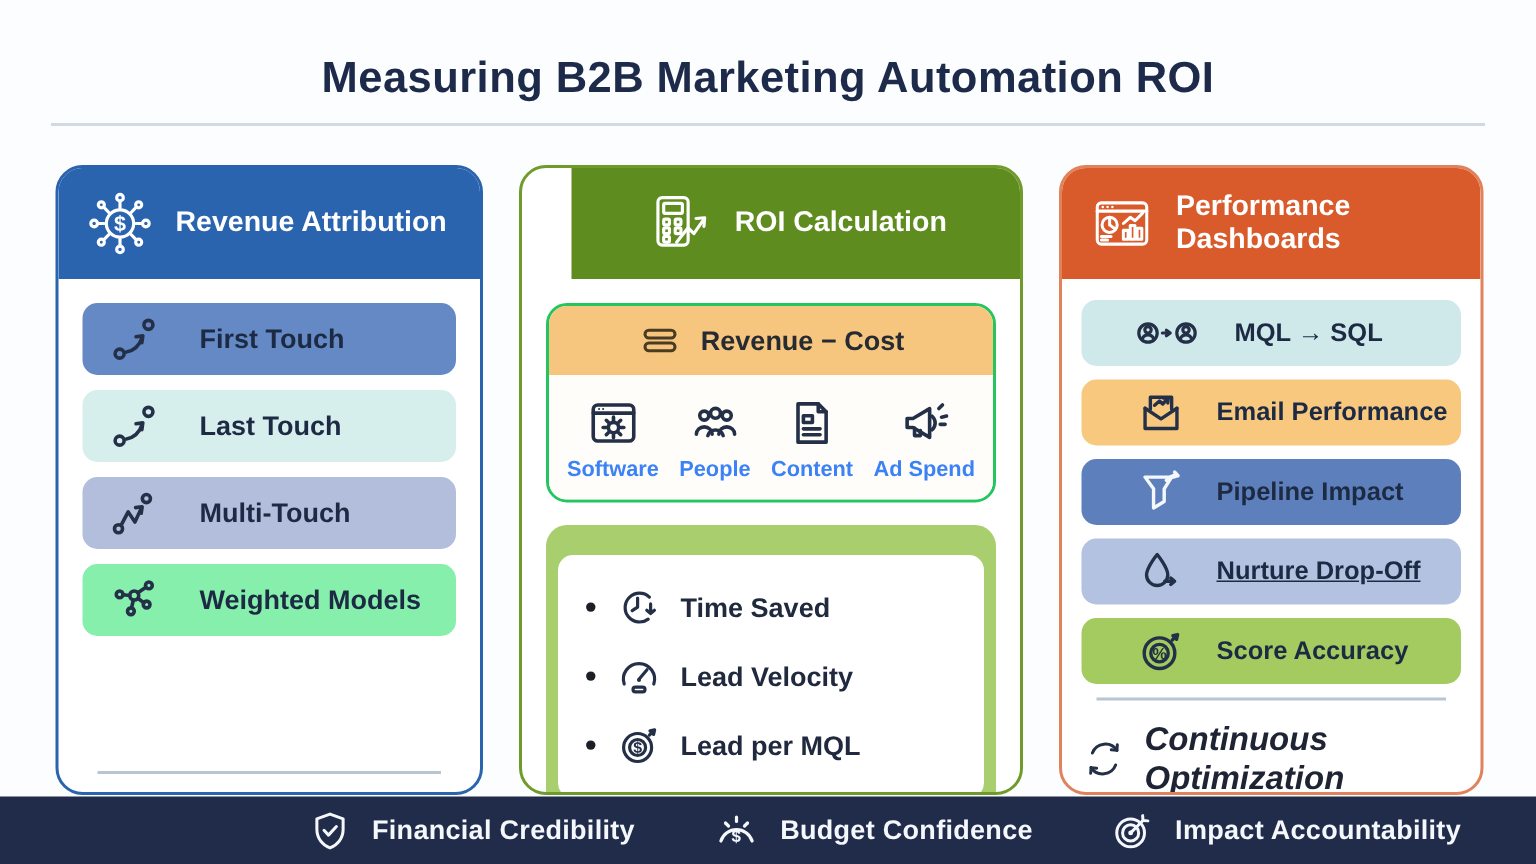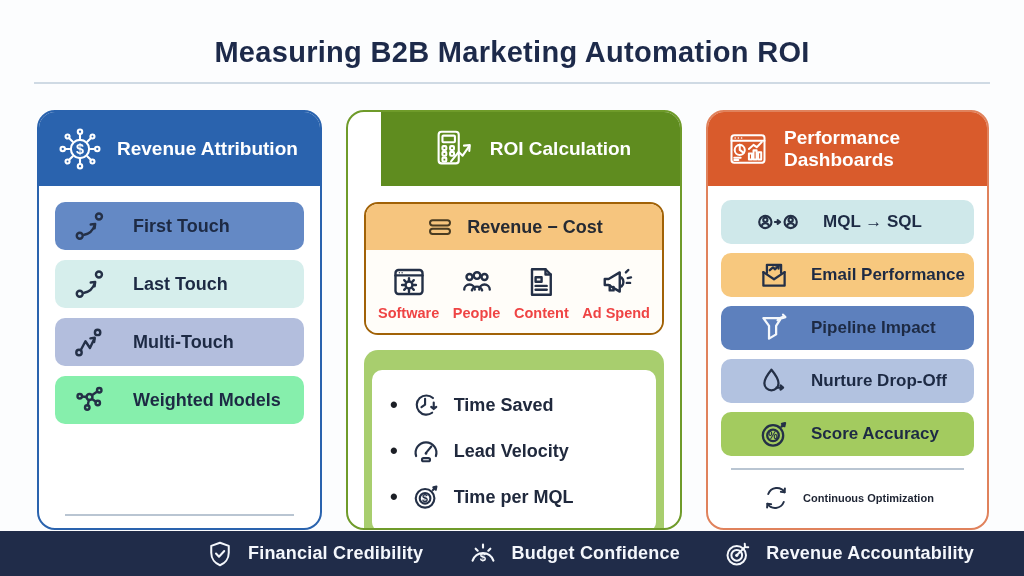--- a/index.html
+++ b/index.html
@@ -21,26 +21,26 @@
   .card-orange .card-header .htext { width:150px; }
 
   .card-body { flex:1; display:flex; flex-direction:column; padding:16px 16px 12px; }
   .card-orange .card-body { padding:14px 13px 10px; }
 
   .pill { flex:none; display:flex; align-items:center; gap:24px; border-radius:10px; padding:0 0 0 18px; height:48px; margin-bottom:10px; color:#1d2a44; font-size:18px; font-weight:bold; }
   .card-orange .pill { height:44px; margin-bottom:9px; gap:20px; font-size:17px;padding-left:36px; }
 
   .inner-divider { border-top:2px solid #b9c5d2; margin:auto 10px 0; }
   .footer-item { display:flex; align-items:center; justify-content:center; gap:14px; padding:13px 0 5px; color:#1e2433; font-size:18px; font-weight:bold; }
-  .card-orange .footer-item { font-size:11px; gap:12px; }
-
-  .calc-box { border:2px solid #a16207; border-radius:14px; overflow:hidden; flex:none; }
+  .card-orange .footer-item { font-size:22px; gap:12px;font-style:italic; }
+
+  .calc-box { border:2px solid #22c55e; border-radius:14px; overflow:hidden; flex:none; }
   .calc-header { height:46px; display:flex; align-items:center; justify-content:center; gap:12px; color:#252a33; font-size:18px; font-weight:bold; }
   .cost-row { display:flex; justify-content:space-between; padding:14px 12px 12px; background:#fffdf9; }
-  .cost-item { display:flex; flex-direction:column; align-items:center; gap:5px; color:#ef4444; font-size:14.5px; font-weight:bold; }
+  .cost-item { display:flex; flex-direction:column; align-items:center; gap:5px; color:#3b82f6; font-size:14.5px; font-weight:bold; }
 
   .results-box { margin-top:15px; border-radius:14px; padding:20px 8px 10px; flex:1; display:flex; }
   .results-inner { background:#ffffff; border-radius:10px; padding:12px 18px; flex:1; display:flex; flex-direction:column; justify-content:center; }
   .bullet-row { display:flex; align-items:center; gap:12px; margin:7px 0; color:#20293d; font-size:18px; font-weight:bold; }
   .bullet-dot { font-size:22px; line-height:1; color:#1c1f26; }
 
   .bottom-bar { position:absolute; left:0; right:0; bottom:0; height:45px; display:flex; align-items:center; justify-content:space-between; padding:0 50px 0 205px; color:#f4f7fc; }
   .bar-item { display:flex; align-items:center; gap:13px; font-size:18px; font-weight:bold; letter-spacing:.2px; }
 
   .icon { flex:none; display:inline-flex; }
@@ -262,21 +262,21 @@
             <div class="bullet-row">
               <span class="bullet-dot">•</span>
               <span class="icon icon-dark">
                 <svg width="32" height="32" viewBox="0 0 24 24">
                   <circle cx="11.3" cy="13" r="7"></circle>
                   <circle cx="11.3" cy="13" r="4"></circle>
                   <text x="11.3" y="15.8" font-size="8" text-anchor="middle" font-weight="bold" fill="currentColor" stroke="none">$</text>
                   <path d="M17.2 6.8 l2.6 -2.6 M19.8 4.2 l-0.5 2.3 M19.8 4.2 l-2.3 0.5"></path>
                 </svg>
               </span>
-              <span>Time per MQL</span>
+              <span>Lead per MQL</span>
             </div>
           </div>
         </div>
 
       </div>
     </section>
 
     <section class="card card-orange">
       <header class="card-header" style="background-color: rgb(217, 91, 44);">
         <span class="icon big">
@@ -331,21 +331,21 @@
         <div class="pill" style="background-color: rgb(93, 128, 189);">
           <span class="icon icon-light">
             <svg width="34" height="34" viewBox="0 0 24 24">
               <path d="M4.5 5 H17 L13.5 10.5 V16.5 L8.5 19.5 V10.5 Z"></path>
               <path d="M14.5 6.5 Q17.5 3.5 20 4.3 M20 4.3 l-1.6 -1.7 M20 4.3 l-2.2 0.7"></path>
             </svg>
           </span>
           <span>Pipeline Impact</span>
         </div>
 
-        <div class="pill" style="background-color: rgb(178, 194, 224);">
+        <div class="pill" style="background-color: rgb(178, 194, 224); text-decoration: underline;">
           <span class="icon icon-dark">
             <svg width="34" height="34" viewBox="0 0 24 24">
               <path d="M10.2 4 C10.2 4 5.2 10 5.2 13.6 A5 5 0 0 0 15.2 13.6 C15.2 10 10.2 4 10.2 4 Z"></path>
               <path d="M13.8 16.6 h4.6 M16.6 15.1 l1.8 1.5 l-1.8 1.5"></path>
             </svg>
           </span>
           <span>Nurture Drop-Off</span>
         </div>
 
         <div class="pill" style="background-color: rgb(163, 203, 95);">
@@ -402,17 +402,17 @@
     <div class="bar-item">
       <span class="icon icon-light">
         <svg width="30" height="30" viewBox="0 0 24 24">
           <circle cx="11" cy="13" r="7.4"></circle>
           <circle cx="11" cy="13" r="4.3"></circle>
           <circle cx="11" cy="13" r="1.3" fill="currentColor" stroke="none"></circle>
           <path d="M11 13 L17.6 6.4"></path>
           <path d="M17.6 6.4 L17.4 3.8 M17.6 6.4 L20.2 6.6"></path>
         </svg>
       </span>
-      <span>Revenue Accountability</span>
+      <span>Impact Accountability</span>
     </div>
   </footer>
 
 </div>
 
 </body></html>

